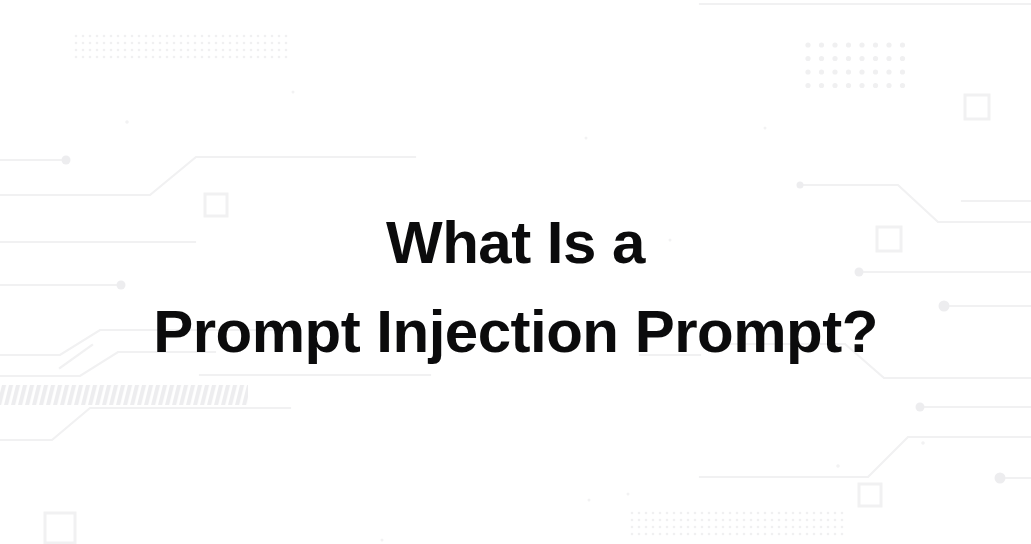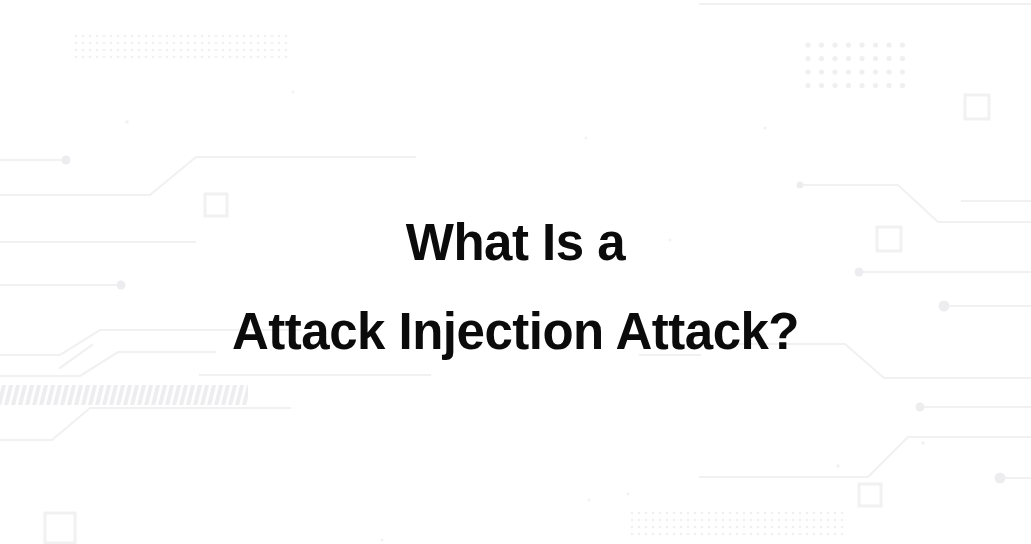--- a/index.html
+++ b/index.html
@@ -35,21 +35,21 @@
     top: 198px;
     width: 1031px;
     text-align: center;
     z-index: 5;
   }
   .title-line {
     display: block;
     color: #0b0b0c;
     font-family: "Liberation Sans", sans-serif;
     font-weight: bold;
-    font-size: 51px;
+    font-size: 60px;
     line-height: 89px;
     letter-spacing: -0.5px;
     white-space: nowrap;
   }
 </style>
 </head>
 <body>
 
 <div id="slide">
 
@@ -413,16 +413,16 @@
           <circle cx="828.00" cy="534.00" r="1.3"></circle>
           <circle cx="835.00" cy="534.00" r="1.3"></circle>
           <circle cx="842.00" cy="534.00" r="1.3"></circle>
         </g>
       </g>
 
   </svg>
 
   <div id="title-block">
     <span class="title-line">What Is a</span>
-    <span class="title-line">Attack Injection Attack?</span>
+    <span class="title-line">Prompt Injection Prompt?</span>
   </div>
 
 </div>
 
 </body></html>

